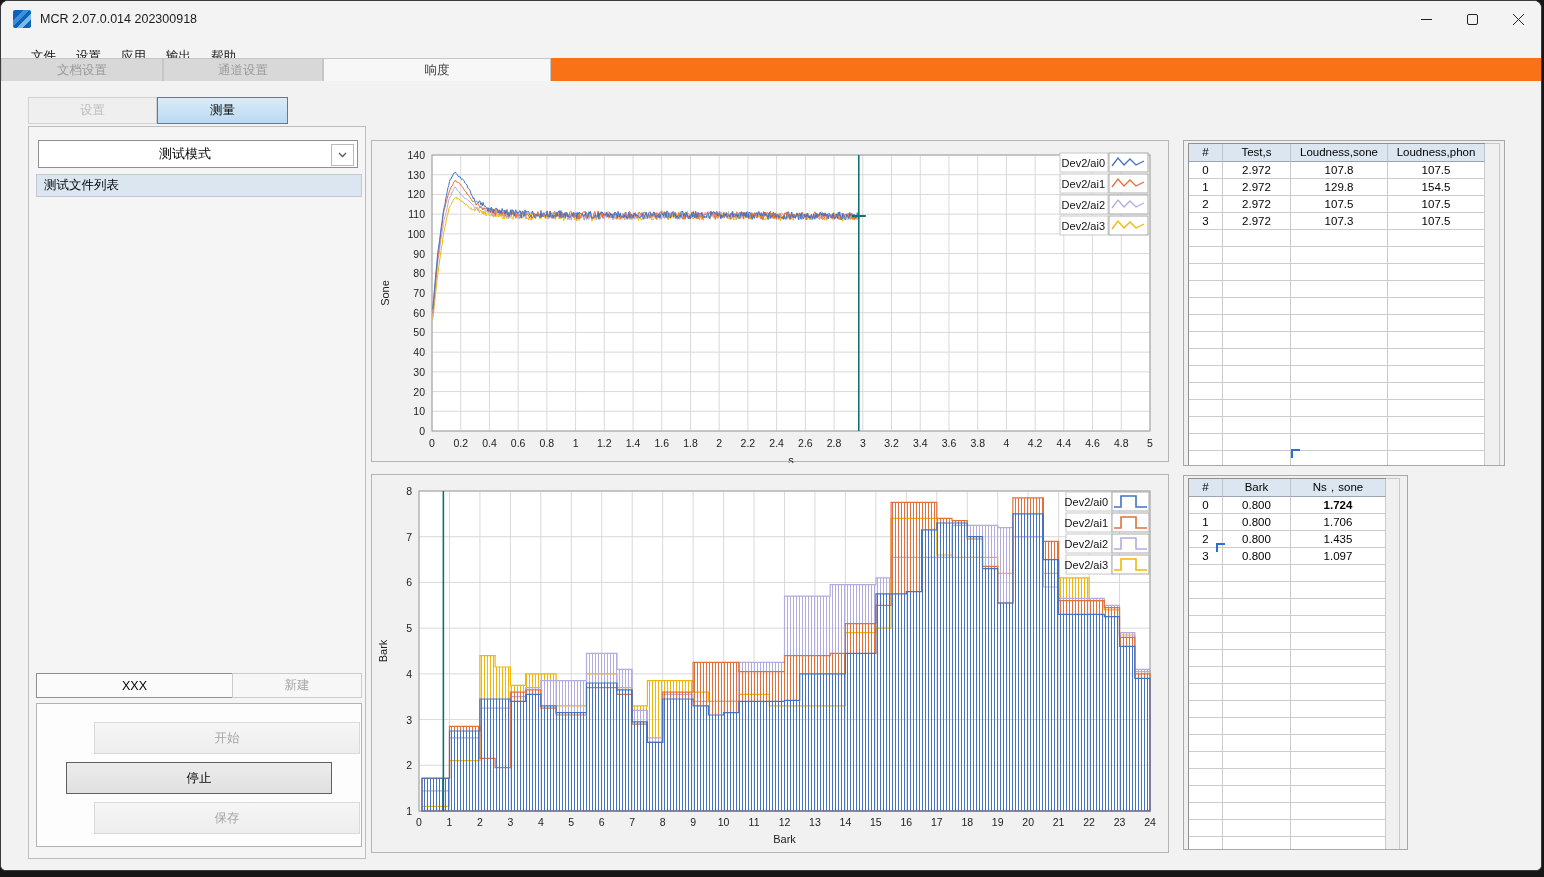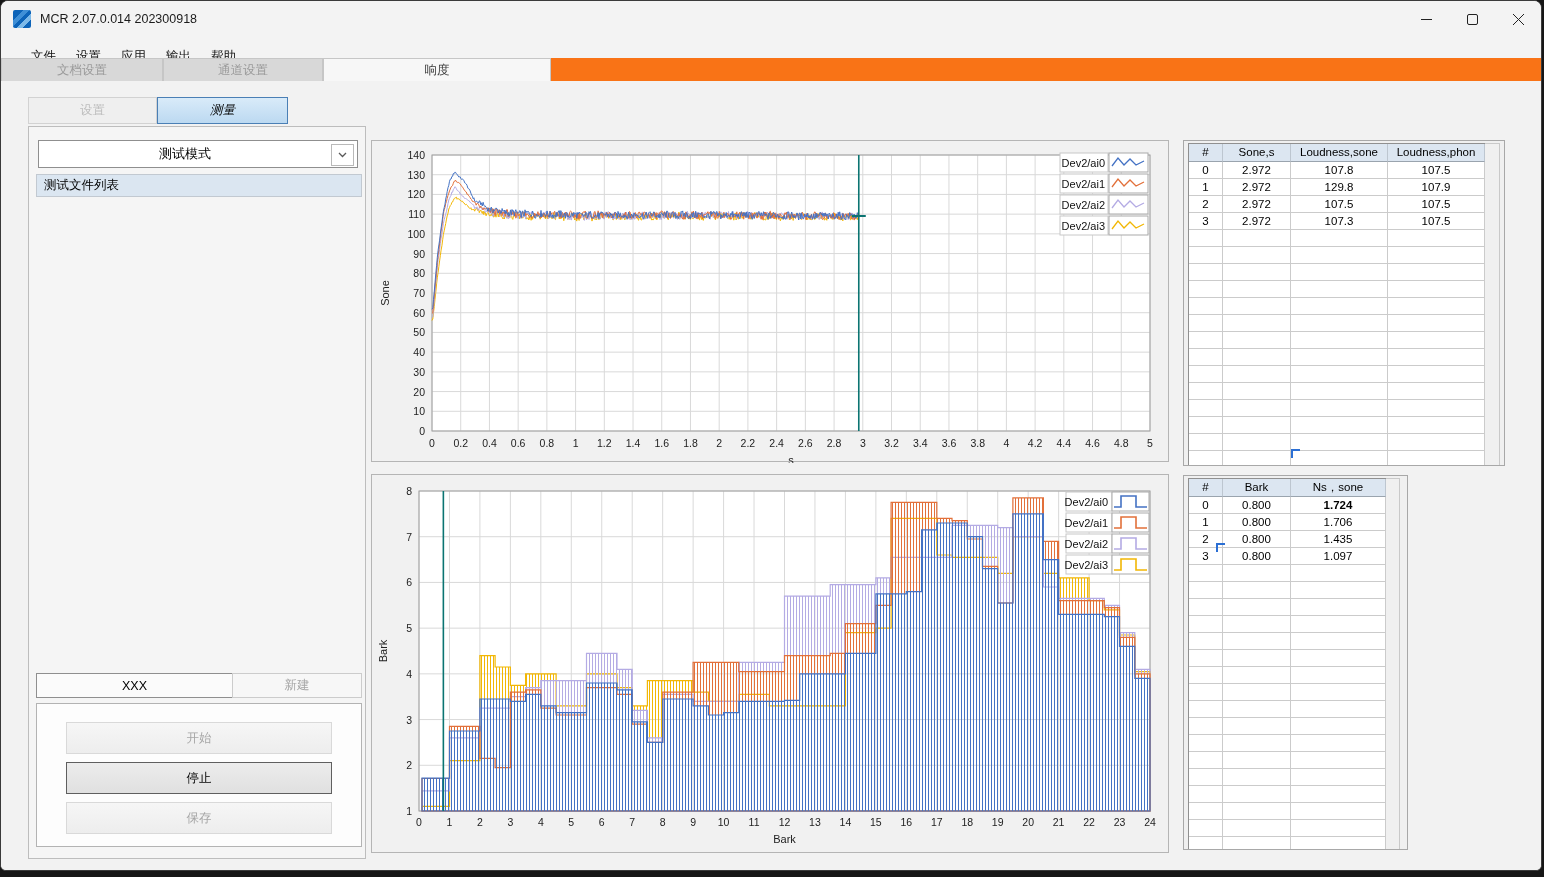--- a/index.html
+++ b/index.html
@@ -20,36 +20,36 @@
   
   .tabstrip{position:absolute;left:0;top:57px;right:0;height:23px;background:#f97316;display:flex;}
   .tab{height:23px;display:flex;align-items:center;justify-content:center;font-size:12.5px;box-sizing:border-box;border:1px solid #c6c6c6;border-bottom:none;}
   .tab.inactive{background:#d8d8d8;color:#9a9a9a;}
   .tab.active{background:#f7f7f7;color:#3c3c3c;}
   
   .content-bg{position:absolute;left:0;top:80px;right:0;bottom:0;background:#f2f2f2;}
   .btn{box-sizing:border-box;display:flex;align-items:center;justify-content:center;font-size:12.5px;}
   #btn-settings{position:absolute;left:27px;top:96px;width:129px;height:27px;background:#efefef;border:1px solid #d2d2d2;color:#bdbdbd;}
   #btn-measure{position:absolute;left:156px;top:96px;width:131px;height:27px;color:#000;
-    background:linear-gradient(#d9ebf9,#bcd9f1);border:1px solid #4a7fb5;font-style:italic;}
+    background:linear-gradient(#d9ebf9,#bcd9f1);border:1px solid #4a7fb5;}
   .left-groupbox{position:absolute;left:27px;top:125px;width:338px;height:733px;border:1px solid #bdbdbd;background:#f5f5f5;box-sizing:border-box;}
   #mode-dropdown{position:absolute;left:37px;top:139px;width:320px;height:28px;background:#fff;border:1px solid #8f8f8f;box-sizing:border-box;}
   #mode-dropdown .dd-text{position:absolute;left:0;right:26px;top:0;bottom:0;display:flex;align-items:center;justify-content:center;font-size:13px;color:#000;}
   #mode-dropdown .dd-btn{position:absolute;right:3px;top:3px;width:21px;height:20px;border:1px solid #b9b9b9;background:#fff;display:flex;align-items:center;justify-content:center;}
   #list-header{position:absolute;left:35px;top:173px;width:326px;height:23px;background:#dbe6f1;border:1px solid #c2c9d1;box-sizing:border-box;
     display:flex;align-items:center;padding-left:7px;font-size:12.5px;color:#000;}
   #listbox{position:absolute;left:35px;top:196px;width:326px;height:476px;background:#fff;border:1px solid #9b9b9b;box-sizing:border-box;}
   .list-item-active{position:absolute;left:3px;top:5px;width:314px;height:18px;background:#00BB00;color:#000;
     display:flex;align-items:center;font-size:12.5px;padding-left:7px;}
   .list-item-active .li-status{margin-left:26px;}
   #btn-xxx{position:absolute;left:35px;top:672px;width:197px;height:25px;background:#fbfbfb;border:1px solid #8f8f8f;color:#000;}
   #btn-new{position:absolute;left:231px;top:672px;width:130px;height:25px;background:#f7f7f7;border:1px solid #cccccc;color:#a6a6a6;}
   .run-groupbox{position:absolute;left:35px;top:702px;width:326px;height:144px;background:#fdfdfd;border:1px solid #b3b3b3;box-sizing:border-box;}
   .run-btn{position:absolute;left:29px;width:266px;height:32px;}
-  .run-btn.disabled{background:linear-gradient(#f6f6f6,#ededed);border:1px solid #d9d9d9;color:#a6a6a6;}
+  .run-btn.disabled{background:linear-gradient(#f6f6f6,#ededed);border:1px solid #d9d9d9;color:#a6a6a6;margin-left:28px;}
   #btn-start{top:18px;}
   #btn-stop{top:58px;background:linear-gradient(#ececec,#e0e0e0);border:1px solid #5f5f5f;color:#000;}
   #btn-save{top:98px;}
   
   .chart-panel{position:absolute;background:#f1f1f1;border:1px solid #b5b5b5;box-sizing:border-box;}
   #top-chart-panel{left:370px;top:139px;width:798px;height:322px;}
   #bottom-chart-panel{left:370px;top:473px;width:798px;height:379px;}
   .chart-panel svg{position:absolute;left:0;top:0;}
   
   .side-panel{position:absolute;border:1px solid #a8a8a8;background:#f0f0f0;box-sizing:border-box;overflow:hidden;}
@@ -352,35 +352,35 @@
         <text x="736" y="94" font-size="11" text-anchor="end" fill="#111">Dev2/ai3</text>
         <rect x="740" y="80" width="37" height="19" fill="#fff" stroke="#a9a9a9"></rect>
         <path d="M742 95 H749 V84 H764 V95 H775" fill="none" stroke="#F2B705" stroke-width="1.6"></path>
       </svg>
     </div>
 
   <div class="side-panel" id="loudness-panel">
       <div class="tbl" style="width: 296px;">
         <div class="tr">
           <div class="th" style="width: 34px;">#</div>
-          <div class="th" style="width: 68px;">Sone,s</div>
+          <div class="th" style="width: 68px;">Test,s</div>
           <div class="th" style="width: 97px;">Loudness,sone</div>
           <div class="th" style="width: 97px;">Loudness,phon</div>
         </div>
         <div class="tr">
           <div class="td" style="width: 34px;">0</div>
           <div class="td" style="width: 68px;">2.972</div>
           <div class="td" style="width: 97px;">107.8</div>
           <div class="td" style="width: 97px;">107.5</div>
         </div>
         <div class="tr">
           <div class="td" style="width: 34px;">1</div>
           <div class="td" style="width: 68px;">2.972</div>
           <div class="td" style="width: 97px;">129.8</div>
-          <div class="td" style="width: 97px;">107.9</div>
+          <div class="td" style="width: 97px;">154.5</div>
         </div>
         <div class="tr">
           <div class="td" style="width: 34px;">2</div>
           <div class="td" style="width: 68px;">2.972</div>
           <div class="td" style="width: 97px;">107.5</div>
           <div class="td" style="width: 97px;">107.5</div>
         </div>
         <div class="tr">
           <div class="td" style="width: 34px;">3</div>
           <div class="td" style="width: 68px;">2.972</div>

